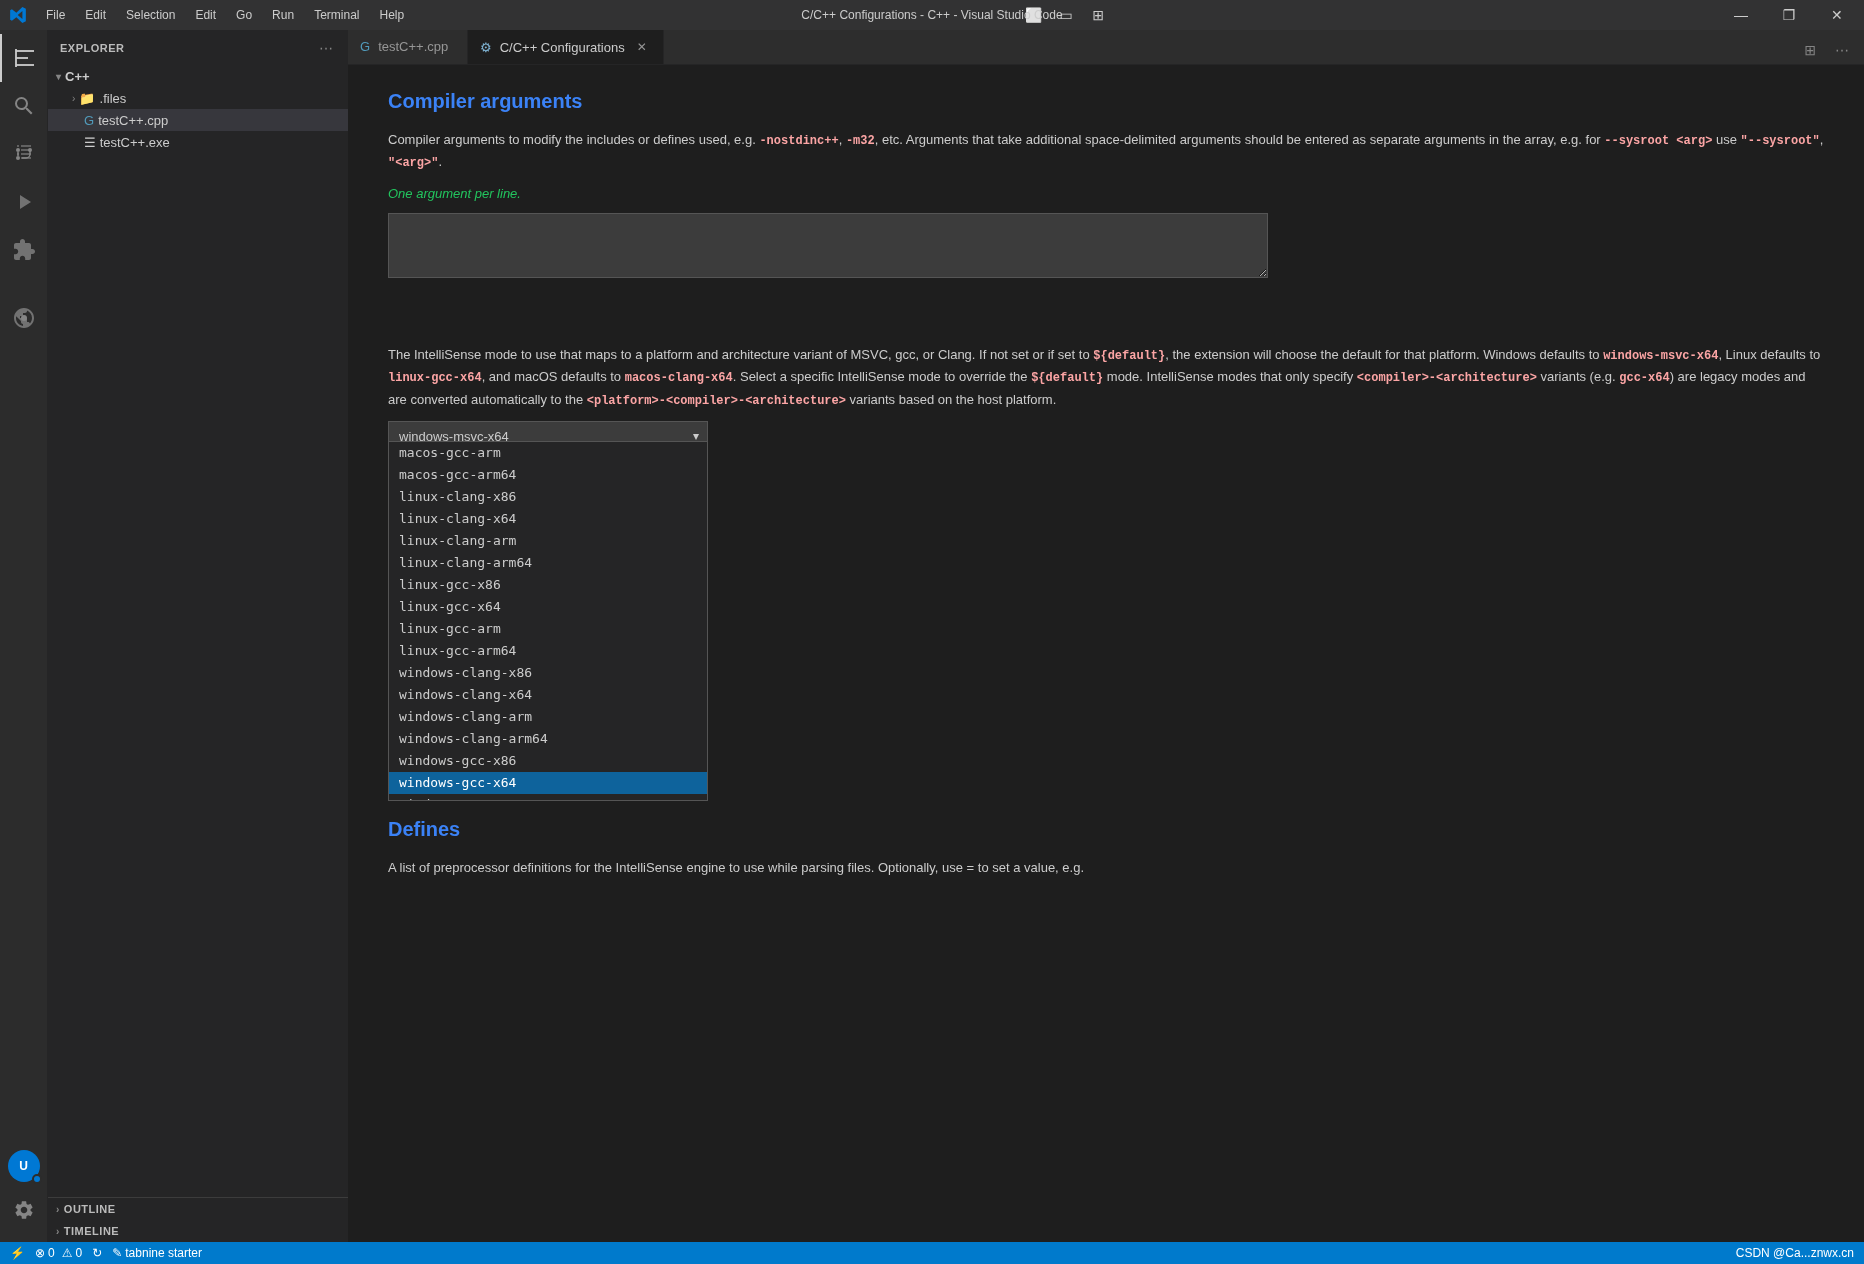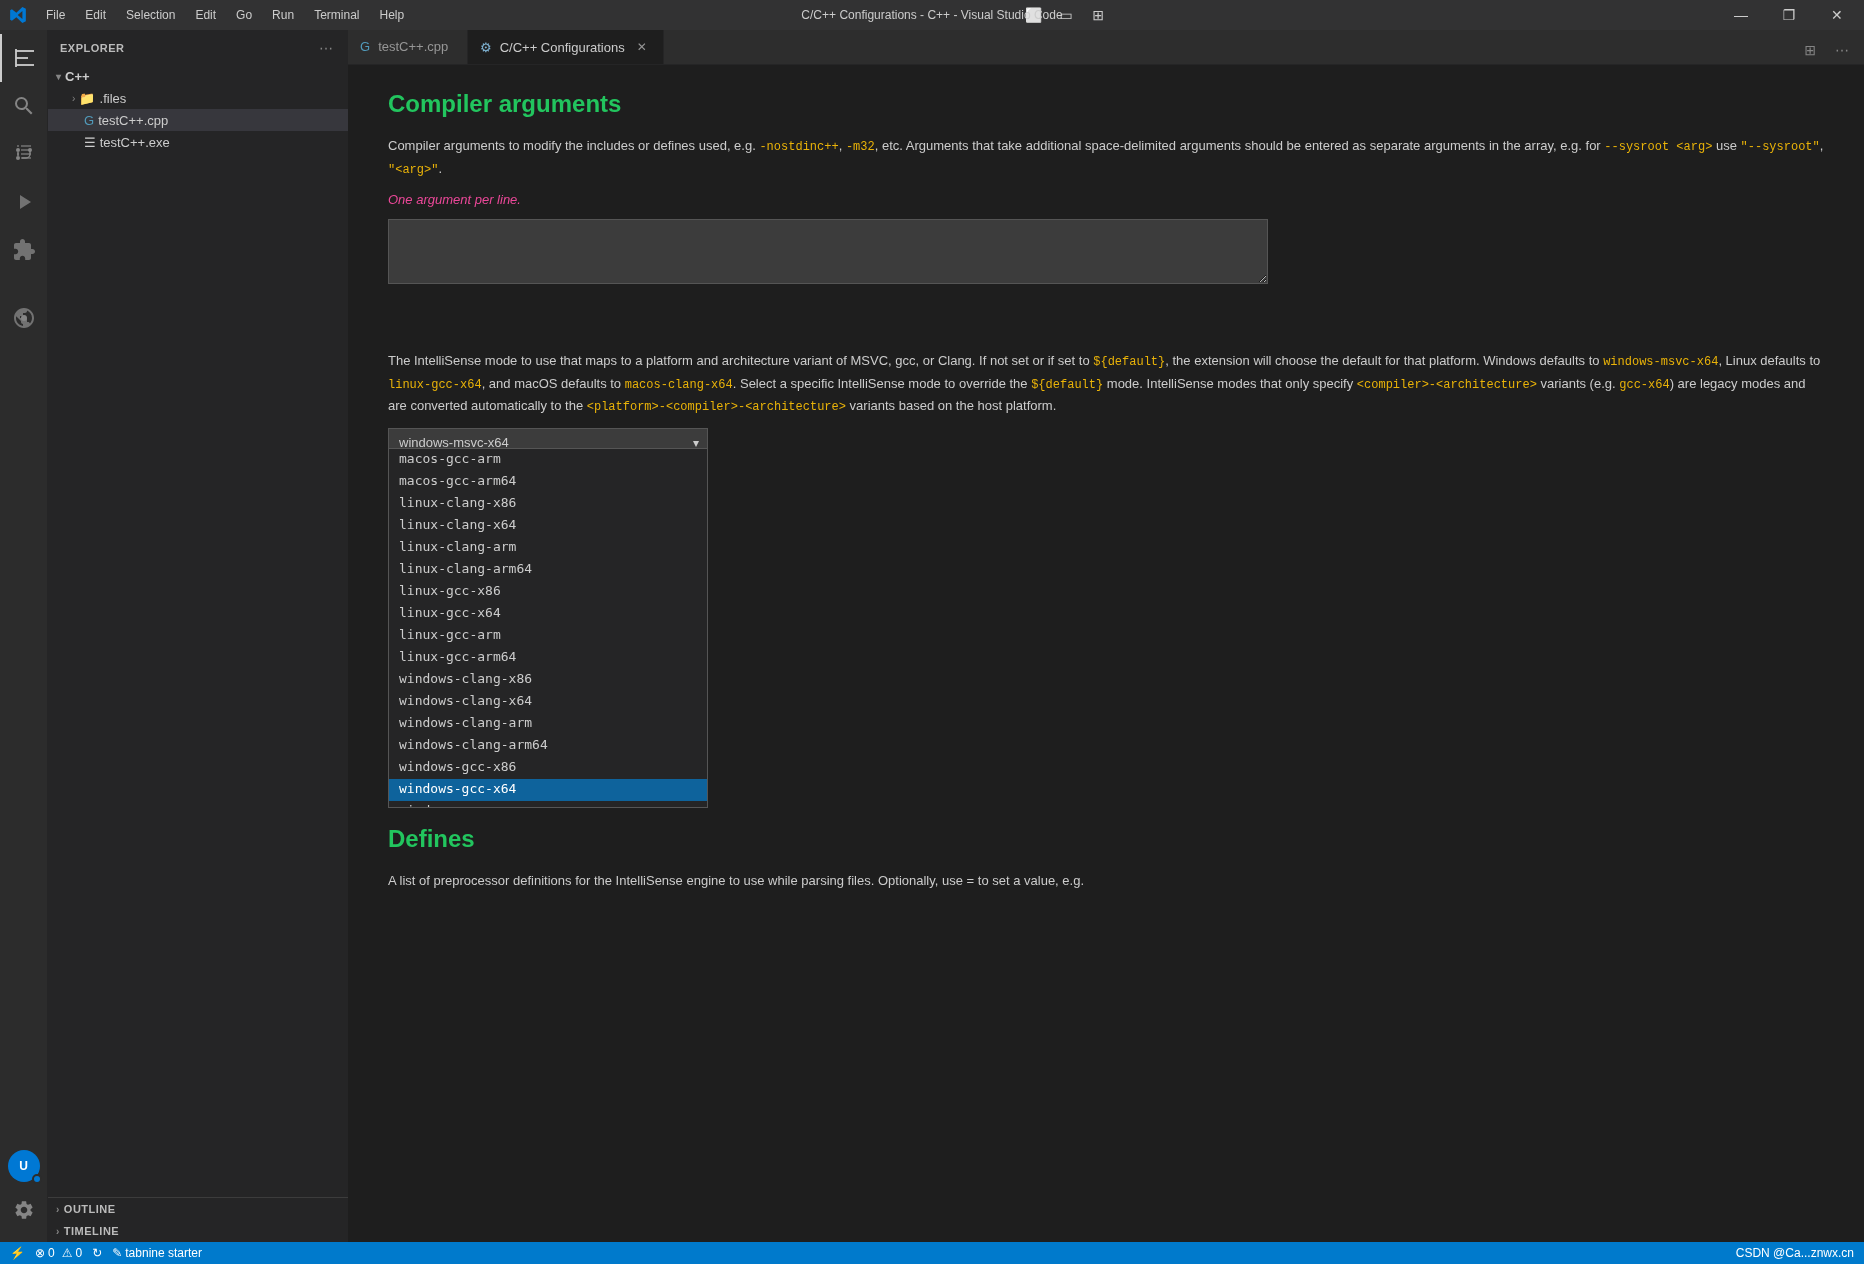--- a/index.html
+++ b/index.html
@@ -331,44 +331,44 @@
       line-height: 1.6;
       color: #cccccc;
       position: relative;
     }
 
     .config-section {
       margin-bottom: 30px;
     }
 
     .config-section-title {
-      font-size: 24px;
+      font-size: 20px;
       font-weight: 600;
-      color: #22c55e;
+      color: #3b82f6;
       margin-bottom: 12px;
     }
 
     .config-description {
       font-size: 13px;
       line-height: 1.7;
       color: #cccccc;
       margin-bottom: 10px;
     }
 
     .config-description code {
       font-family: 'Consolas', 'Courier New', monospace;
       font-size: 12px;
       background: transparent;
     }
 
-    .code-orange { color: #eab308; }
+    .code-orange { color: #fca5a5; font-weight: bold; }
 
     .italic-hint {
       font-style: italic;
-      color: #ec4899;
+      color: #22c55e;
       font-size: 13px;
       margin-bottom: 8px;
     }
 
     .compiler-args-textarea {
       width: 880px;
       height: 65px;
       background: #3c3c3c;
       border: 1px solid #555;
       color: #cccccc;

